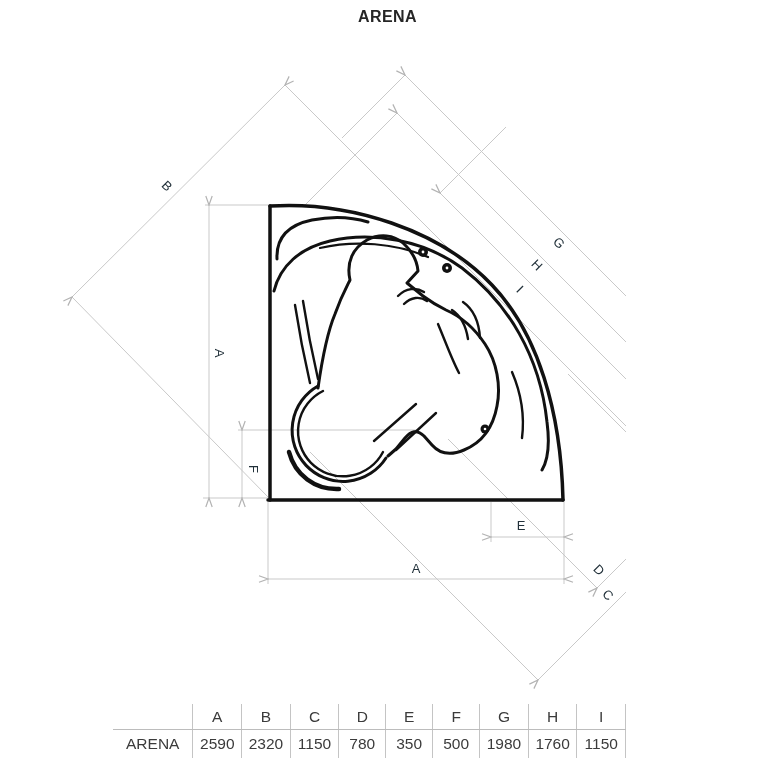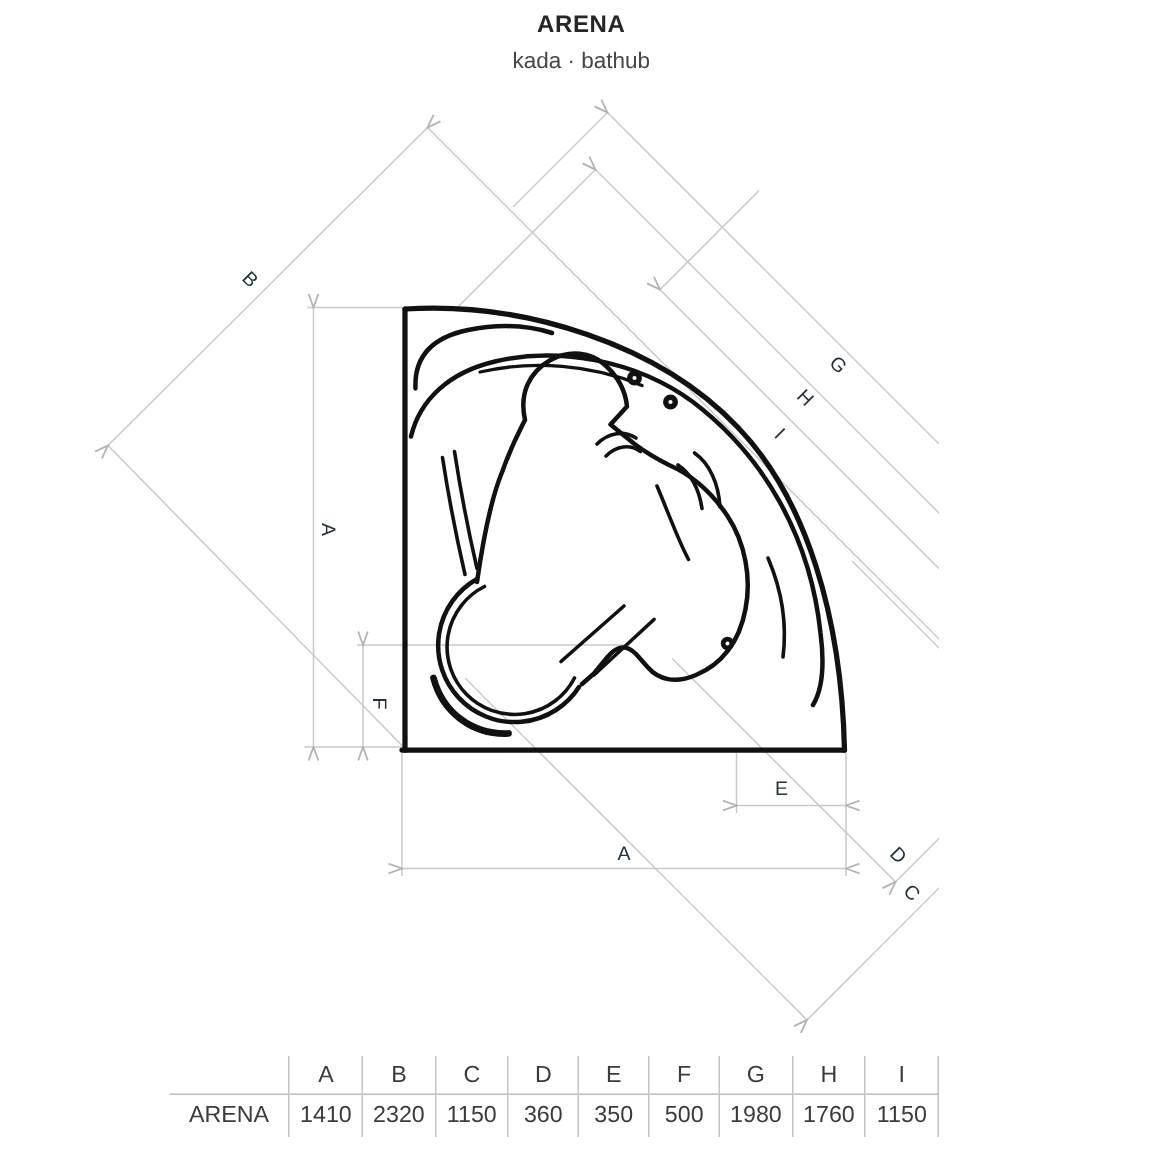--- a/index.html
+++ b/index.html
@@ -18,21 +18,20 @@
   .spec td.val.last{border-right:1px solid #c4c4c4;}
   .spec td.lab{width:86px;}
 </style>
 </head>
 <body>
 
 <div class="stage">
 
   <div class="hdr">
     <div class="title">ARENA</div>
-    <div class="subtitle">kada · bathub</div>
   </div>
 
   <svg width="775" height="700" viewBox="0 0 775 700" style="position:absolute;left:0;top:0;">
     <defs>
       <marker id="ar" viewBox="-1 -4 12 8" refX="0" refY="0" markerWidth="12" markerHeight="8" orient="auto-start-reverse">
         <path d="M9,-3.2 L0,0 L9,3.2" fill="none" stroke="#b3b3b3" stroke-width="1.2"></path>
       </marker>
     </defs>
 
     <g stroke="#c9c9c9" stroke-width="1" fill="none">
@@ -128,24 +127,24 @@
       <td class="val">C</td>
       <td class="val">D</td>
       <td class="val">E</td>
       <td class="val">F</td>
       <td class="val">G</td>
       <td class="val">H</td>
       <td class="val last">I</td>
     </tr>
     <tr class="vrow">
       <td class="lab">ARENA</td>
-      <td class="val">1410</td>
+      <td class="val">2590</td>
       <td class="val">2320</td>
       <td class="val">1150</td>
-      <td class="val">360</td>
+      <td class="val">780</td>
       <td class="val">350</td>
       <td class="val">500</td>
       <td class="val">1980</td>
       <td class="val">1760</td>
       <td class="val last">1150</td>
     </tr>
   </tbody>
     </table>
 
 </div>

